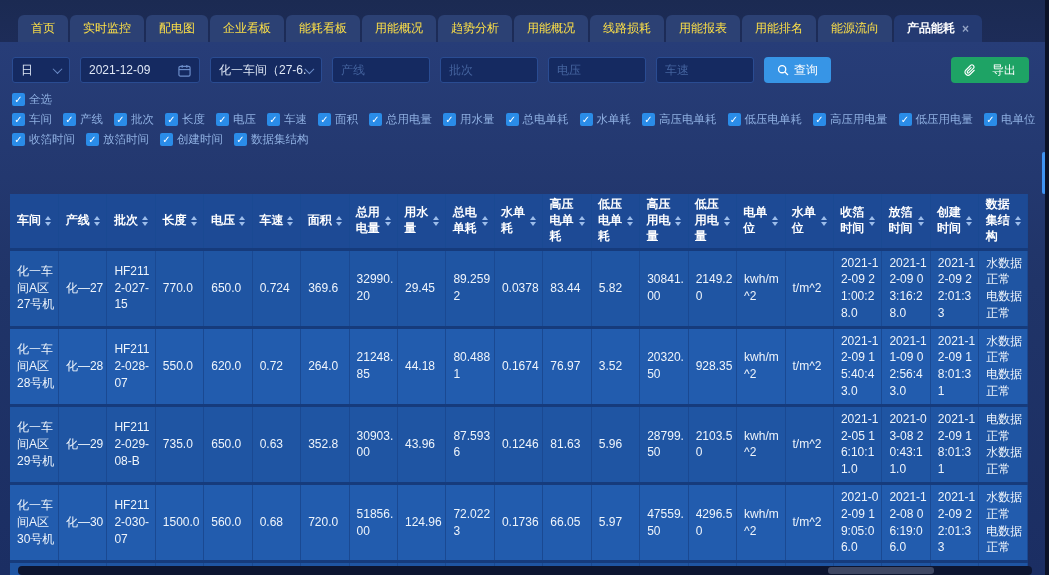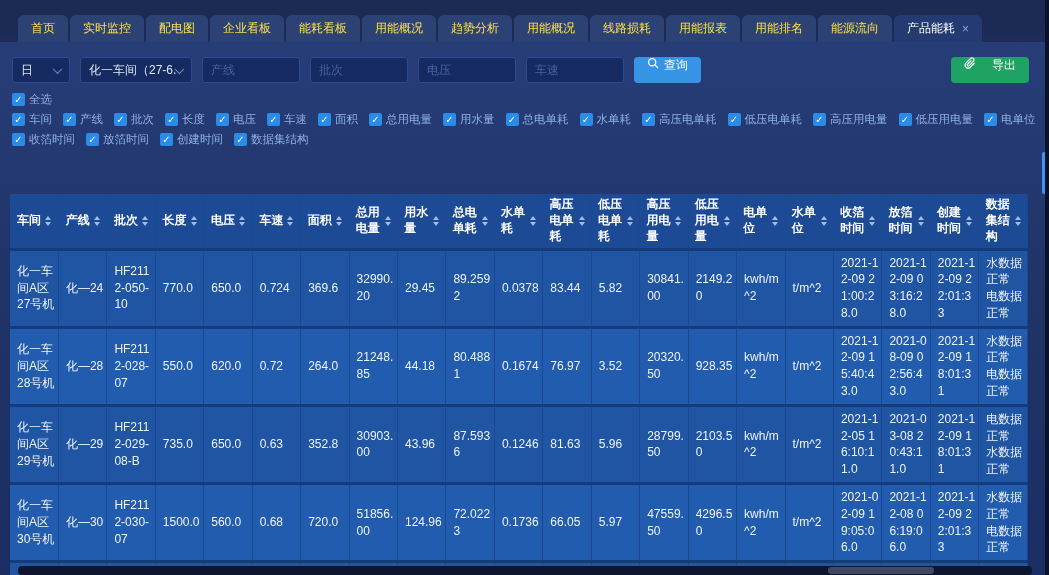--- a/index.html
+++ b/index.html
@@ -16,21 +16,21 @@
   .pill.y { left:869px; background:#f2c230; }
   .pill.r { left:915px; background:#f2727f; }
 
   
   .tabbar { position:absolute; left:0; top:0; width:100%; height:42px;
     background:linear-gradient(180deg,#1b2a52 0%,#1d2c58 100%);
     display:flex; align-items:flex-end; padding-left:18px; }
   .tab { height:27px; display:flex; align-items:center; padding:0 13px;
     margin-right:2px; background:#2c4174; border-radius:6px 6px 0 0;
     color:#fde047; font-size:12px; white-space:nowrap; cursor:pointer; }
-  .tab[data-state="active"] { background:#243a72; color:#ffffff; font-weight:400; }
+  .tab[data-state="active"] { background:#243a72; color:#ffffff; font-weight:700; }
   .tab-close { margin-left:7px; color:#93a3c4; font-size:12px; }
   .tab-close:empty { display:none; }
 
   
   .content { position:absolute; left:0; top:42px; width:100%; height:533px;
     background:linear-gradient(180deg,#273d78 0%,#203468 45%,#1b2e63 100%); }
 
   
   .filterbar { position:absolute; left:12px; top:14px; right:20px; height:28px;
     display:flex; align-items:center; gap:10px; }
@@ -38,21 +38,21 @@
     display:flex; align-items:center; padding:0 8px; font-size:12px; color:#dfe7f5; }
   .select { justify-content:space-between; cursor:pointer; }
   .chev { width:7px; height:7px; border-right:1.5px solid #6b8cc8;
     border-bottom:1.5px solid #6b8cc8; transform:rotate(45deg) translate(-1px,-1px); }
   .w-period { width:58px; }
   .w-date { width:120px; justify-content:space-between; }
   .w-shop { width:112px; }
   input.ctl { width:98px; }
   input.ctl::placeholder { color:#44639e; }
   .btn { height:26px; border:none; border-radius:4px; color:#fff; font-size:12px;
-    display:flex; gap:5px; padding:0 13px; cursor:pointer;
+    display:flex; align-items:center; gap:5px; padding:0 13px; cursor:pointer;
     font-family:Liberation Serif, serif; }
   .btn-search { background:#3795e6; }
   .btn-export { background:#1ea365; margin-left:auto;gap:16px; }
 
   
   .cb-area { position:absolute; left:12px; top:50px; right:8px; font-size:11.5px;
     color:#8fb0e2; }
   .cb-row { display:flex; align-items:center; gap:11px; margin-bottom:5px;
     white-space:nowrap; }
   .cb-item { display:flex; align-items:center; gap:4px; cursor:pointer; }
@@ -154,20 +154,29 @@
     <span class="tab-close">×</span>
   </div>
     </div>
 
   <div class="content">
 
     <div class="filterbar">
       <div class="ctl select w-period">
         <span>日</span>
         <span class="chev"></span>
+      </div>
+      <div class="ctl w-date">
+        <span>2021-12-09</span>
+        <svg class="icon-svg" width="13" height="13" viewBox="0 0 14 14">
+            <rect x="1" y="2.5" width="12" height="10.5" rx="1.5" fill="none" stroke="#6b8cc8" stroke-width="1.3"></rect>
+            <line x1="1" y1="6" x2="13" y2="6" stroke="#6b8cc8" stroke-width="1.3"></line>
+            <line x1="4.5" y1="1" x2="4.5" y2="4" stroke="#6b8cc8" stroke-width="1.3"></line>
+            <line x1="9.5" y1="1" x2="9.5" y2="4" stroke="#6b8cc8" stroke-width="1.3"></line>
+          </svg>
       </div>
       <div class="ctl select w-shop">
         <span style="overflow:hidden;white-space:nowrap;">化一车间（27-6...</span>
         <span class="chev"></span>
       </div>
       <input class="ctl" placeholder="产线" style="">
       <input class="ctl" placeholder="批次" style="">
       <input class="ctl" placeholder="电压" style="">
       <input class="ctl" placeholder="车速" style="">
       <button class="btn btn-search">
@@ -473,22 +482,22 @@
                     <i class="up"></i>
                     <i class="down"></i>
                   </span>
     </div>
   </th>
             </tr>
           </thead>
         <tbody id="tbody">
             <tr>
               <td>化一车间A区27号机</td>
-              <td>化—24</td>
-              <td>HF2112-050-10</td>
+              <td>化—27</td>
+              <td>HF2112-027-15</td>
               <td>770.0</td>
               <td>650.0</td>
               <td>0.724</td>
               <td>369.6</td>
               <td>32990.20</td>
               <td>29.45</td>
               <td>89.2592</td>
               <td>0.0378</td>
               <td>83.44</td>
               <td>5.82</td>
@@ -513,21 +522,21 @@
               <td>44.18</td>
               <td>80.4881</td>
               <td>0.1674</td>
               <td>76.97</td>
               <td>3.52</td>
               <td>20320.50</td>
               <td>928.35</td>
               <td>kwh/m^2</td>
               <td>t/m^2</td>
               <td>2021-12-09 15:40:43.0</td>
-              <td>2021-08-09 02:56:43.0</td>
+              <td>2021-11-09 02:56:43.0</td>
               <td>2021-12-09 18:01:31</td>
               <td>水数据正常 电数据正常</td>
             </tr>
             <tr>
               <td>化一车间A区29号机</td>
               <td>化—29</td>
               <td>HF2112-029-08-B</td>
               <td>735.0</td>
               <td>650.0</td>
               <td>0.63</td>

